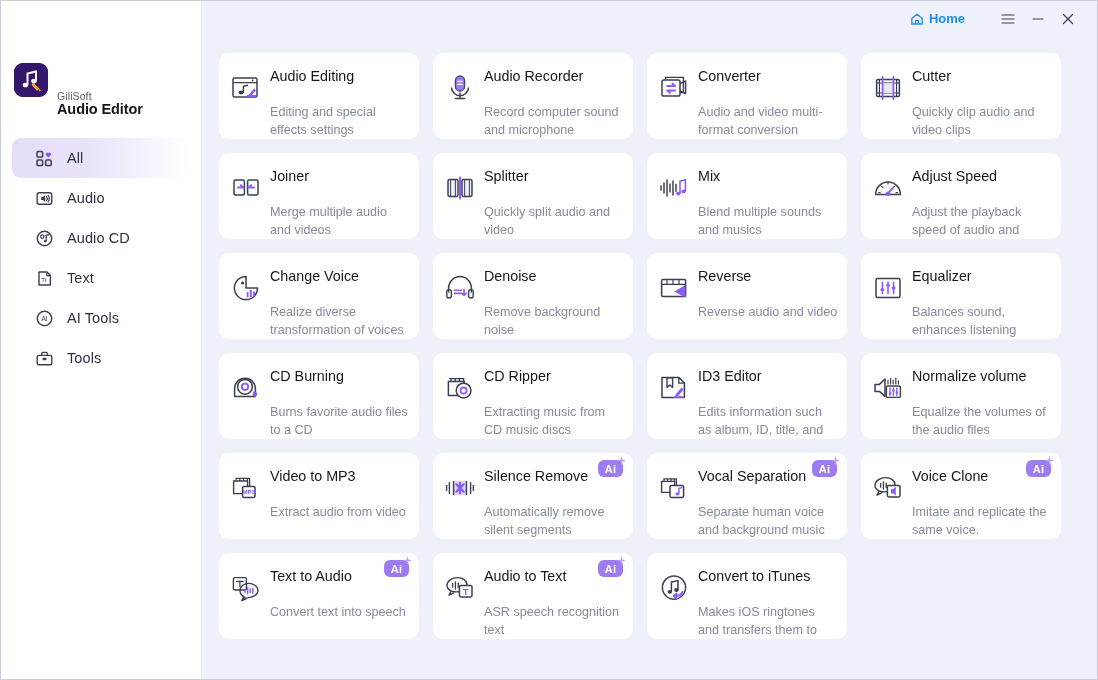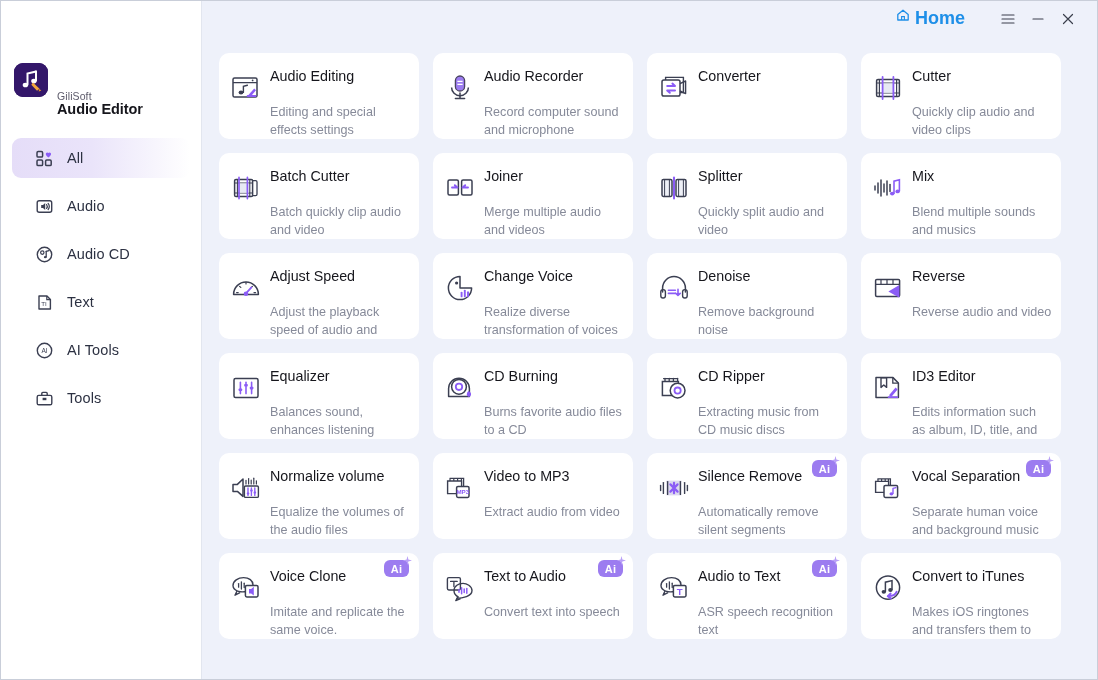--- a/index.html
+++ b/index.html
@@ -63,21 +63,21 @@
   .nav-item {
     display: flex;
     align-items: center;
     gap: 13px;
     height: 40px;
     padding-left: 23px;
     border-radius: 9px;
     margin-bottom: 0px;
     cursor: pointer;
   }
-  .nav-item + .nav-item { margin-top: 8px; }
+  .nav-item + .nav-item { margin-top: 0px; }
   .nav-item .nav-icon {
     width: 19px; height: 19px;
     flex: 0 0 19px;
     display: flex; align-items: center; justify-content: center;
   }
   .nav-label {
     font-size: 14.5px;
     color: #2c3142;
     letter-spacing: .1px;
   }
@@ -97,24 +97,24 @@
   #titlebar {
     height: 35px;
     display: flex;
     align-items: center;
     justify-content: flex-end;
     padding-right: 14px;
     gap: 0;
   }
   .home-btn {
     display: flex;
-    align-items: flex-start;
+    align-items: flex-end;
     gap: 5px;
     color: #1e8fe8;
-    font-size: 18px;
+    font-size: 13px;
     font-weight: bold;
     cursor: pointer;
     margin-right: 28px;
   }
   .win-btn {
     width: 30px; height: 26px;
     display: flex; align-items: center; justify-content: center;
     cursor: pointer;
     color: #3a3f4c;
   }
@@ -369,55 +369,40 @@
           <svg width="32" height="32" viewBox="0 0 32 32">
             <rect x="4" y="8" width="18" height="16" rx="1.8" fill="none" stroke="#3b3f52" stroke-width="1.5"></rect>
             <path d="M7.6 8 L7.6 5.4 L25.4 5.4 L25.4 20.6 L22 20.6" fill="none" stroke="#3b3f52" stroke-width="1.4"></path>
             <path d="M22 11.6 L27.6 9 L27.6 21.6 L22 19" fill="none" stroke="#3b3f52" stroke-width="1.4" stroke-linejoin="round"></path>
             <path d="M9.2 14 H17 L14.4 11.6" stroke="#8b5cf6" stroke-width="2" fill="none" stroke-linecap="round" stroke-linejoin="round"></path>
             <path d="M17 18.4 H9.2 L11.8 20.8" stroke="#8b5cf6" stroke-width="2" fill="none" stroke-linecap="round" stroke-linejoin="round"></path>
           </svg>
         </div>
         <div class="card-body">
           <div class="card-title">Converter</div>
+          <div class="card-desc">Audio and video multi-format conversion</div>
         </div>
       </div>
 
       <div class="card">
         <div class="card-icon">
           <svg width="32" height="32" viewBox="0 0 32 32">
             <rect x="4.6" y="7.4" width="22.8" height="17.2" rx="1.4" fill="none" stroke="#3b3f52" stroke-width="1.5"></rect>
             <path d="M4.6 11 H27.4 M4.6 21 H27.4" stroke="#3b3f52" stroke-width="1.2"></path>
             <path d="M7.4 7.4 L7.4 24.6 M24.6 7.4 L24.6 24.6" stroke="#3b3f52" stroke-width="1.2"></path>
             <rect x="10.4" y="11.4" width="11" height="9.4" fill="#e7e9f3"></rect>
             <path d="M10.6 5 L10.6 27 M21.4 5 L21.4 27" stroke="#8b5cf6" stroke-width="1.8" stroke-linecap="round"></path>
           </svg>
         </div>
         <div class="card-body">
           <div class="card-title">Cutter</div>
           <div class="card-desc">Quickly clip audio and video clips</div>
         </div>
       </div>
 
-      <div class="card">
-        <div class="card-icon">
-          <svg width="32" height="32" viewBox="0 0 32 32">
-            <rect x="9" y="8.6" width="18" height="15" rx="1.4" fill="none" stroke="#3b3f52" stroke-width="1.3"></rect>
-            <rect x="4.6" y="7.4" width="18" height="17.2" rx="1.4" fill="#ffffff" stroke="#3b3f52" stroke-width="1.5"></rect>
-            <path d="M4.6 11 H22.6 M4.6 21 H22.6" stroke="#3b3f52" stroke-width="1.1"></path>
-            <path d="M7.4 7.4 L7.4 24.6 M19.8 7.4 L19.8 24.6" stroke="#3b3f52" stroke-width="1.1"></path>
-            <rect x="9.4" y="11.4" width="9.4" height="9.4" fill="#e7e9f3"></rect>
-            <path d="M9 5.4 L9 26.6 M17.4 5.4 L17.4 26.6" stroke="#8b5cf6" stroke-width="1.7" stroke-linecap="round"></path>
-          </svg>
-        </div>
-        <div class="card-body">
-          <div class="card-title">Batch Cutter</div>
-          <div class="card-desc">Batch quickly clip audio and video</div>
-        </div>
-      </div>
 
       <div class="card">
         <div class="card-icon">
           <svg width="32" height="32" viewBox="0 0 32 32">
             <rect x="4" y="8" width="10.4" height="15" rx="1.5" fill="none" stroke="#3b3f52" stroke-width="1.5"></rect>
             <rect x="17.6" y="8" width="10.4" height="15" rx="1.5" fill="none" stroke="#3b3f52" stroke-width="1.5"></rect>
             <path d="M8 15.5 H13.4 L10.8 13.2" stroke="#8b5cf6" stroke-width="1.9" fill="none" stroke-linecap="round" stroke-linejoin="round"></path>
             <path d="M24 15.5 H18.6 L21.2 13.2" stroke="#8b5cf6" stroke-width="1.9" fill="none" stroke-linecap="round" stroke-linejoin="round"></path>
           </svg>
         </div>

